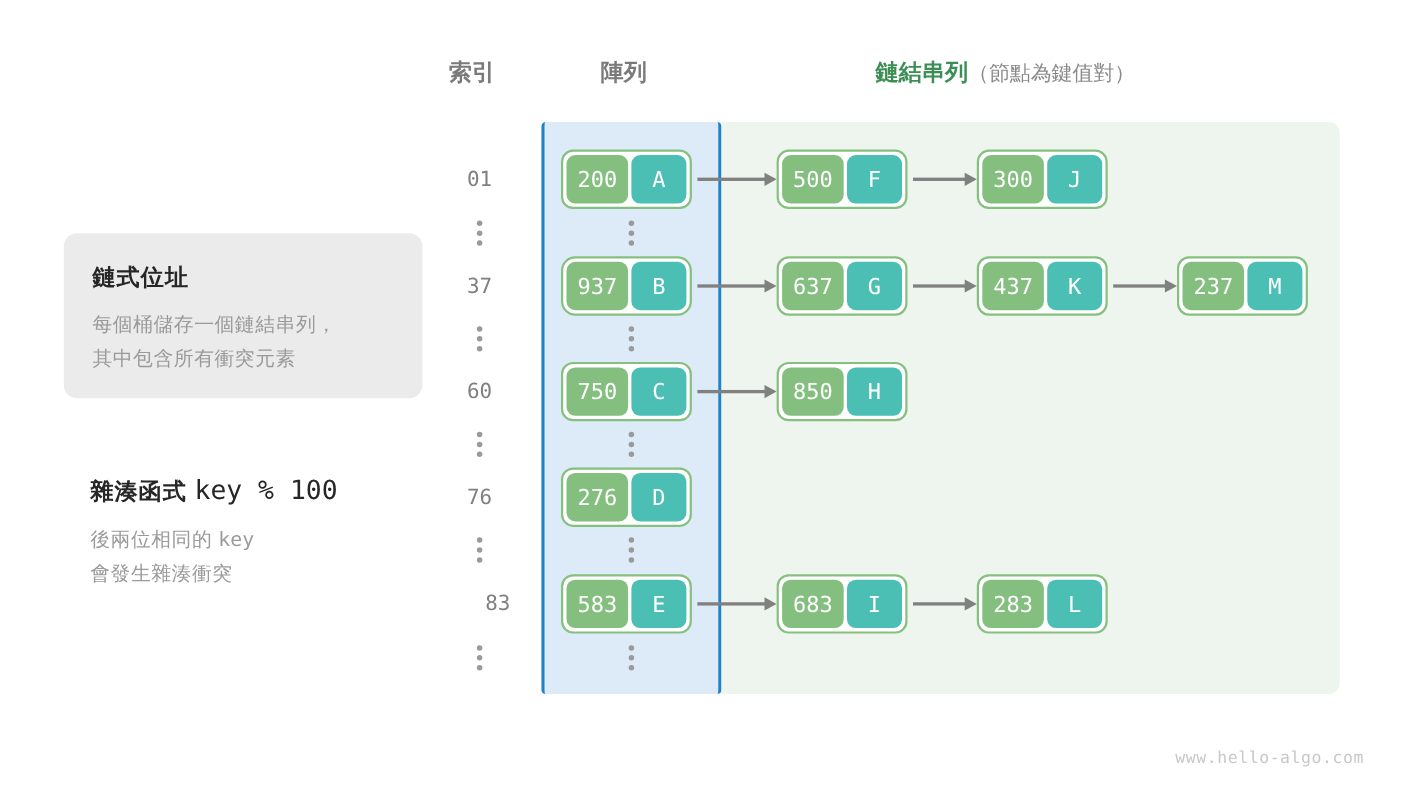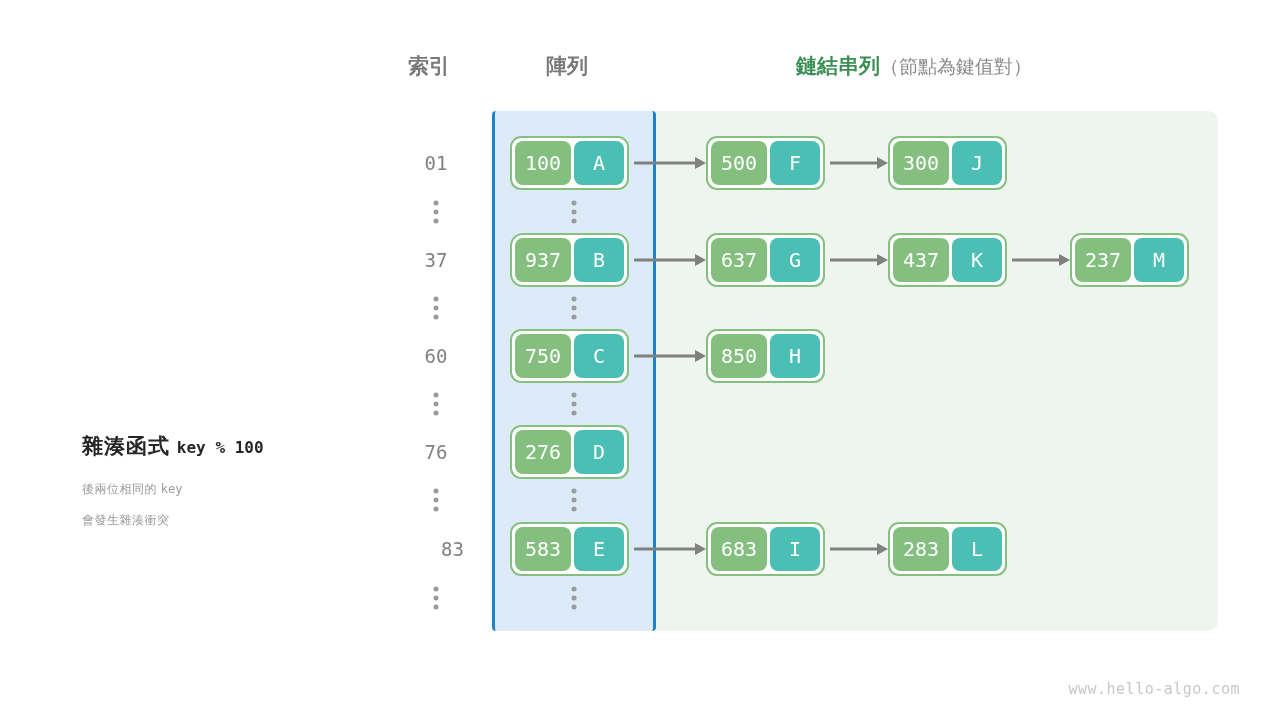--- a/index.html
+++ b/index.html
@@ -74,27 +74,27 @@
     width: 320px;
   }
   #hash-title {
     font-size: 21px;
     font-weight: bold;
     color: #262626;
     letter-spacing: 1px;
   }
   #hash-title .mono {
     font-family: "DejaVu Sans Mono", "Liberation Mono", monospace;
-    font-weight: bold;
-    font-size: 16px;
+    font-weight: normal;
+    font-size: 24px;
     letter-spacing: 0;
   }
   #hash-body {
     margin-top: 14px;
-    font-size: 12px;
+    font-size: 18px;
     line-height: 31px;
     color: #9a9a9a;
     letter-spacing: 0.5px;
   }
   #hash-body .mono {
     font-family: "DejaVu Sans Mono", "Liberation Mono", monospace;
     letter-spacing: 0;
   }
 
   
@@ -226,39 +226,46 @@
 
   <div id="list-panel"></div>
   <div id="array-panel"></div>
 
   <div class="hdr" id="hdr-index">索引</div>
   <div class="hdr" id="hdr-array">陣列</div>
   <div class="hdr" id="hdr-list">
     <span class="list-main">鏈結串列</span><span class="list-sub">（節點為鍵值對）</span>
   </div>
 
+  <div id="info-card">
+    <div id="info-title">鏈式位址</div>
+    <div id="info-body">
+      <div>每個桶儲存一個鏈結串列，</div>
+      <div>其中包含所有衝突元素</div>
+    </div>
+  </div>
 
   <div id="hash-note">
     <div id="hash-title">
       <span>雜湊函式</span>
       <span class="mono">key % 100</span>
     </div>
     <div id="hash-body">
       <div>
         <span>後兩位相同的</span>
         <span class="mono">key</span>
       </div>
       <div>會發生雜湊衝突</div>
     </div>
   </div>
 
   <div id="rows">
       <div class="idx" style="top: 163px;">01</div>
       <div class="node" style="left: 510px; top: 163px;">
-        <div class="half key">100</div>
+        <div class="half key">200</div>
         <div class="half val">A</div>
       </div>
       <div class="arrow" style="left: 634px; top: 163px; width: 72px;">
         <span class="shaft" style="width: 63px;"></span>
         <span class="head"></span>
       </div>
       <div class="node" style="left: 706px; top: 163px;">
         <div class="half key">500</div>
         <div class="half val">F</div>
       </div>

